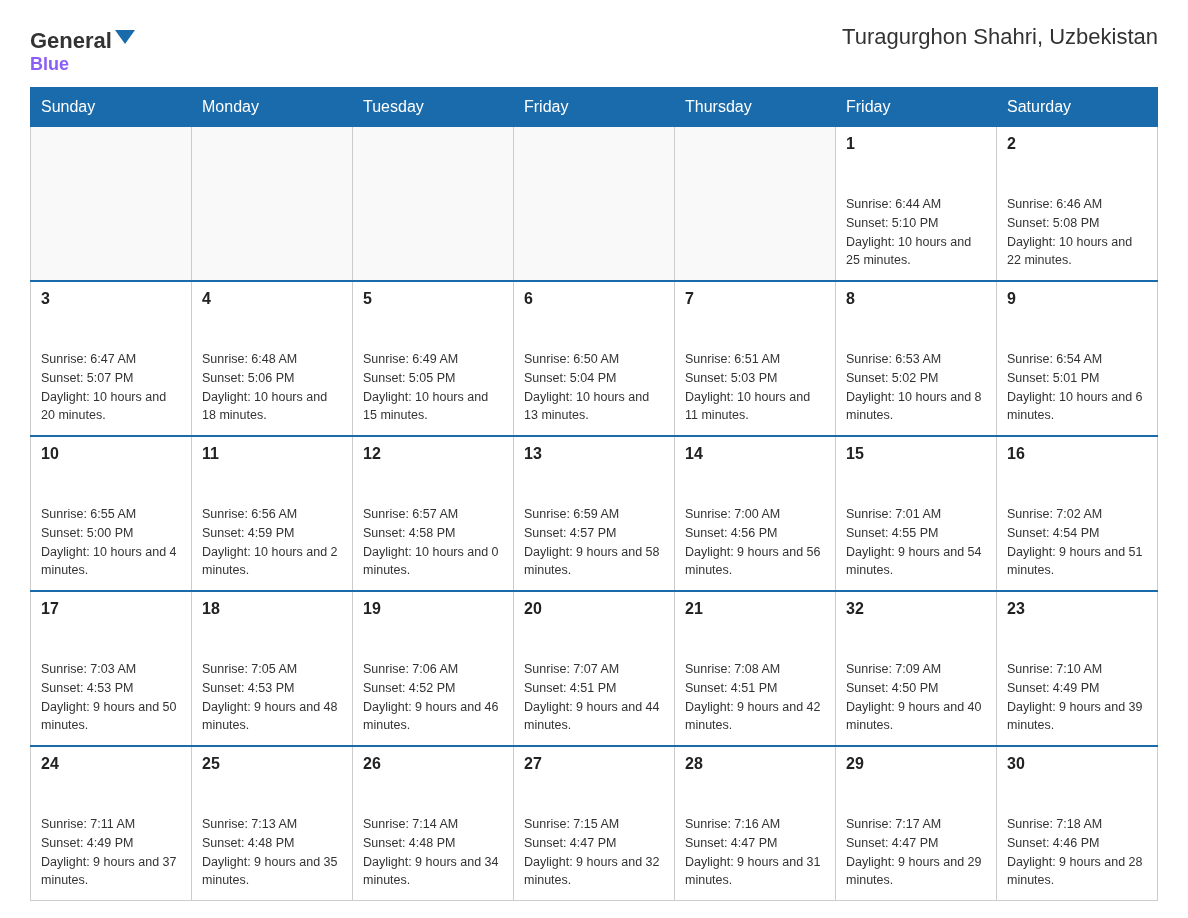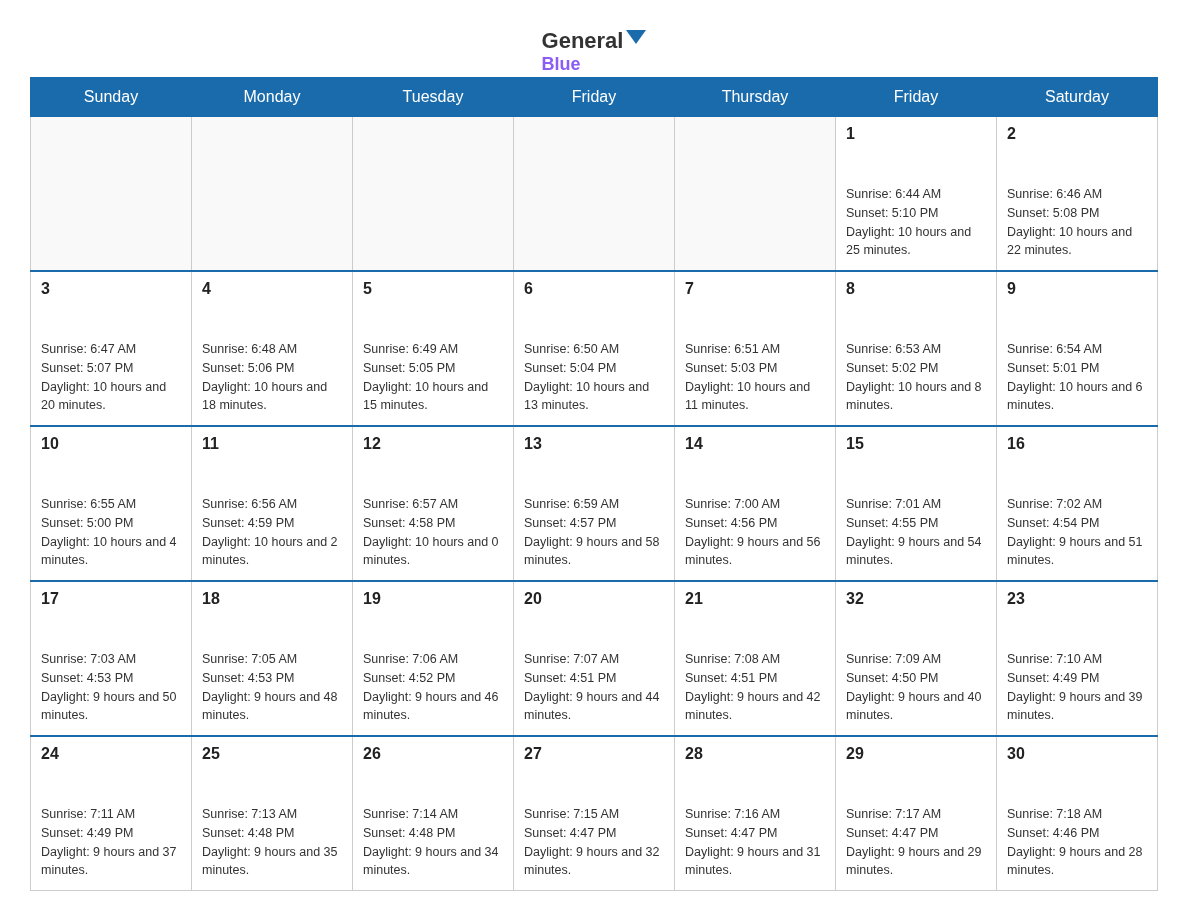--- a/index.html
+++ b/index.html
@@ -6,23 +6,23 @@
     body {
       font-family: Arial, sans-serif;
       background: #fff;
       color: #333;
       width: 1188px;
       min-height: 918px;
       padding: 20px 30px;
     }
     .header {
       display: flex;
-      justify-content: center;
+      justify-content: space-between;
       align-items: flex-start;
-      margin-bottom: 2px;
+      margin-bottom: 12px;
     }
     .logo {
       display: flex;
       flex-direction: column;
       align-items: flex-start;
       padding-top: 10px;
     }
     .logo-text {
       font-size: 22px;
       font-weight: bold;
@@ -51,21 +51,21 @@
     .calendar {
       width: 100%;
       border-collapse: collapse;
       border: 1px solid #ccc;
     }
     .calendar th {
       background-color: #1a6bab;
       color: #fff;
       font-size: 16px;
       font-weight: normal;
-      text-align: center;
+      text-align: left;
       padding: 10px 10px;
       border: 1px solid #1a6bab;
     }
     .calendar td {
       vertical-align: top;
       width: 14.28%;
       padding: 8px 10px 10px;
       border: 1px solid #ccc;
       font-size: 13px;
       color: #333;
@@ -99,20 +99,21 @@
       <span class="logo-text">General</span>
       <span style="display:inline-block; margin-left:3px; margin-bottom:4px;">
         <svg width="20" height="14" viewBox="0 0 20 14">
           <polygon points="0,0 20,0 10,14" fill="#1a6bab"></polygon>
         </svg>
       </span>
     </div>
     <div class="logo-line2">Blue</div>
   </div>
   <div class="title-block">
+    <div class="location-title">Turagurghon Shahri, Uzbekistan</div>
   </div>
 </div>
 
 <table class="calendar">
   <thead>
     <tr>
       <th>Sunday</th>
       <th>Monday</th>
       <th>Tuesday</th>
       <th>Friday</th>

